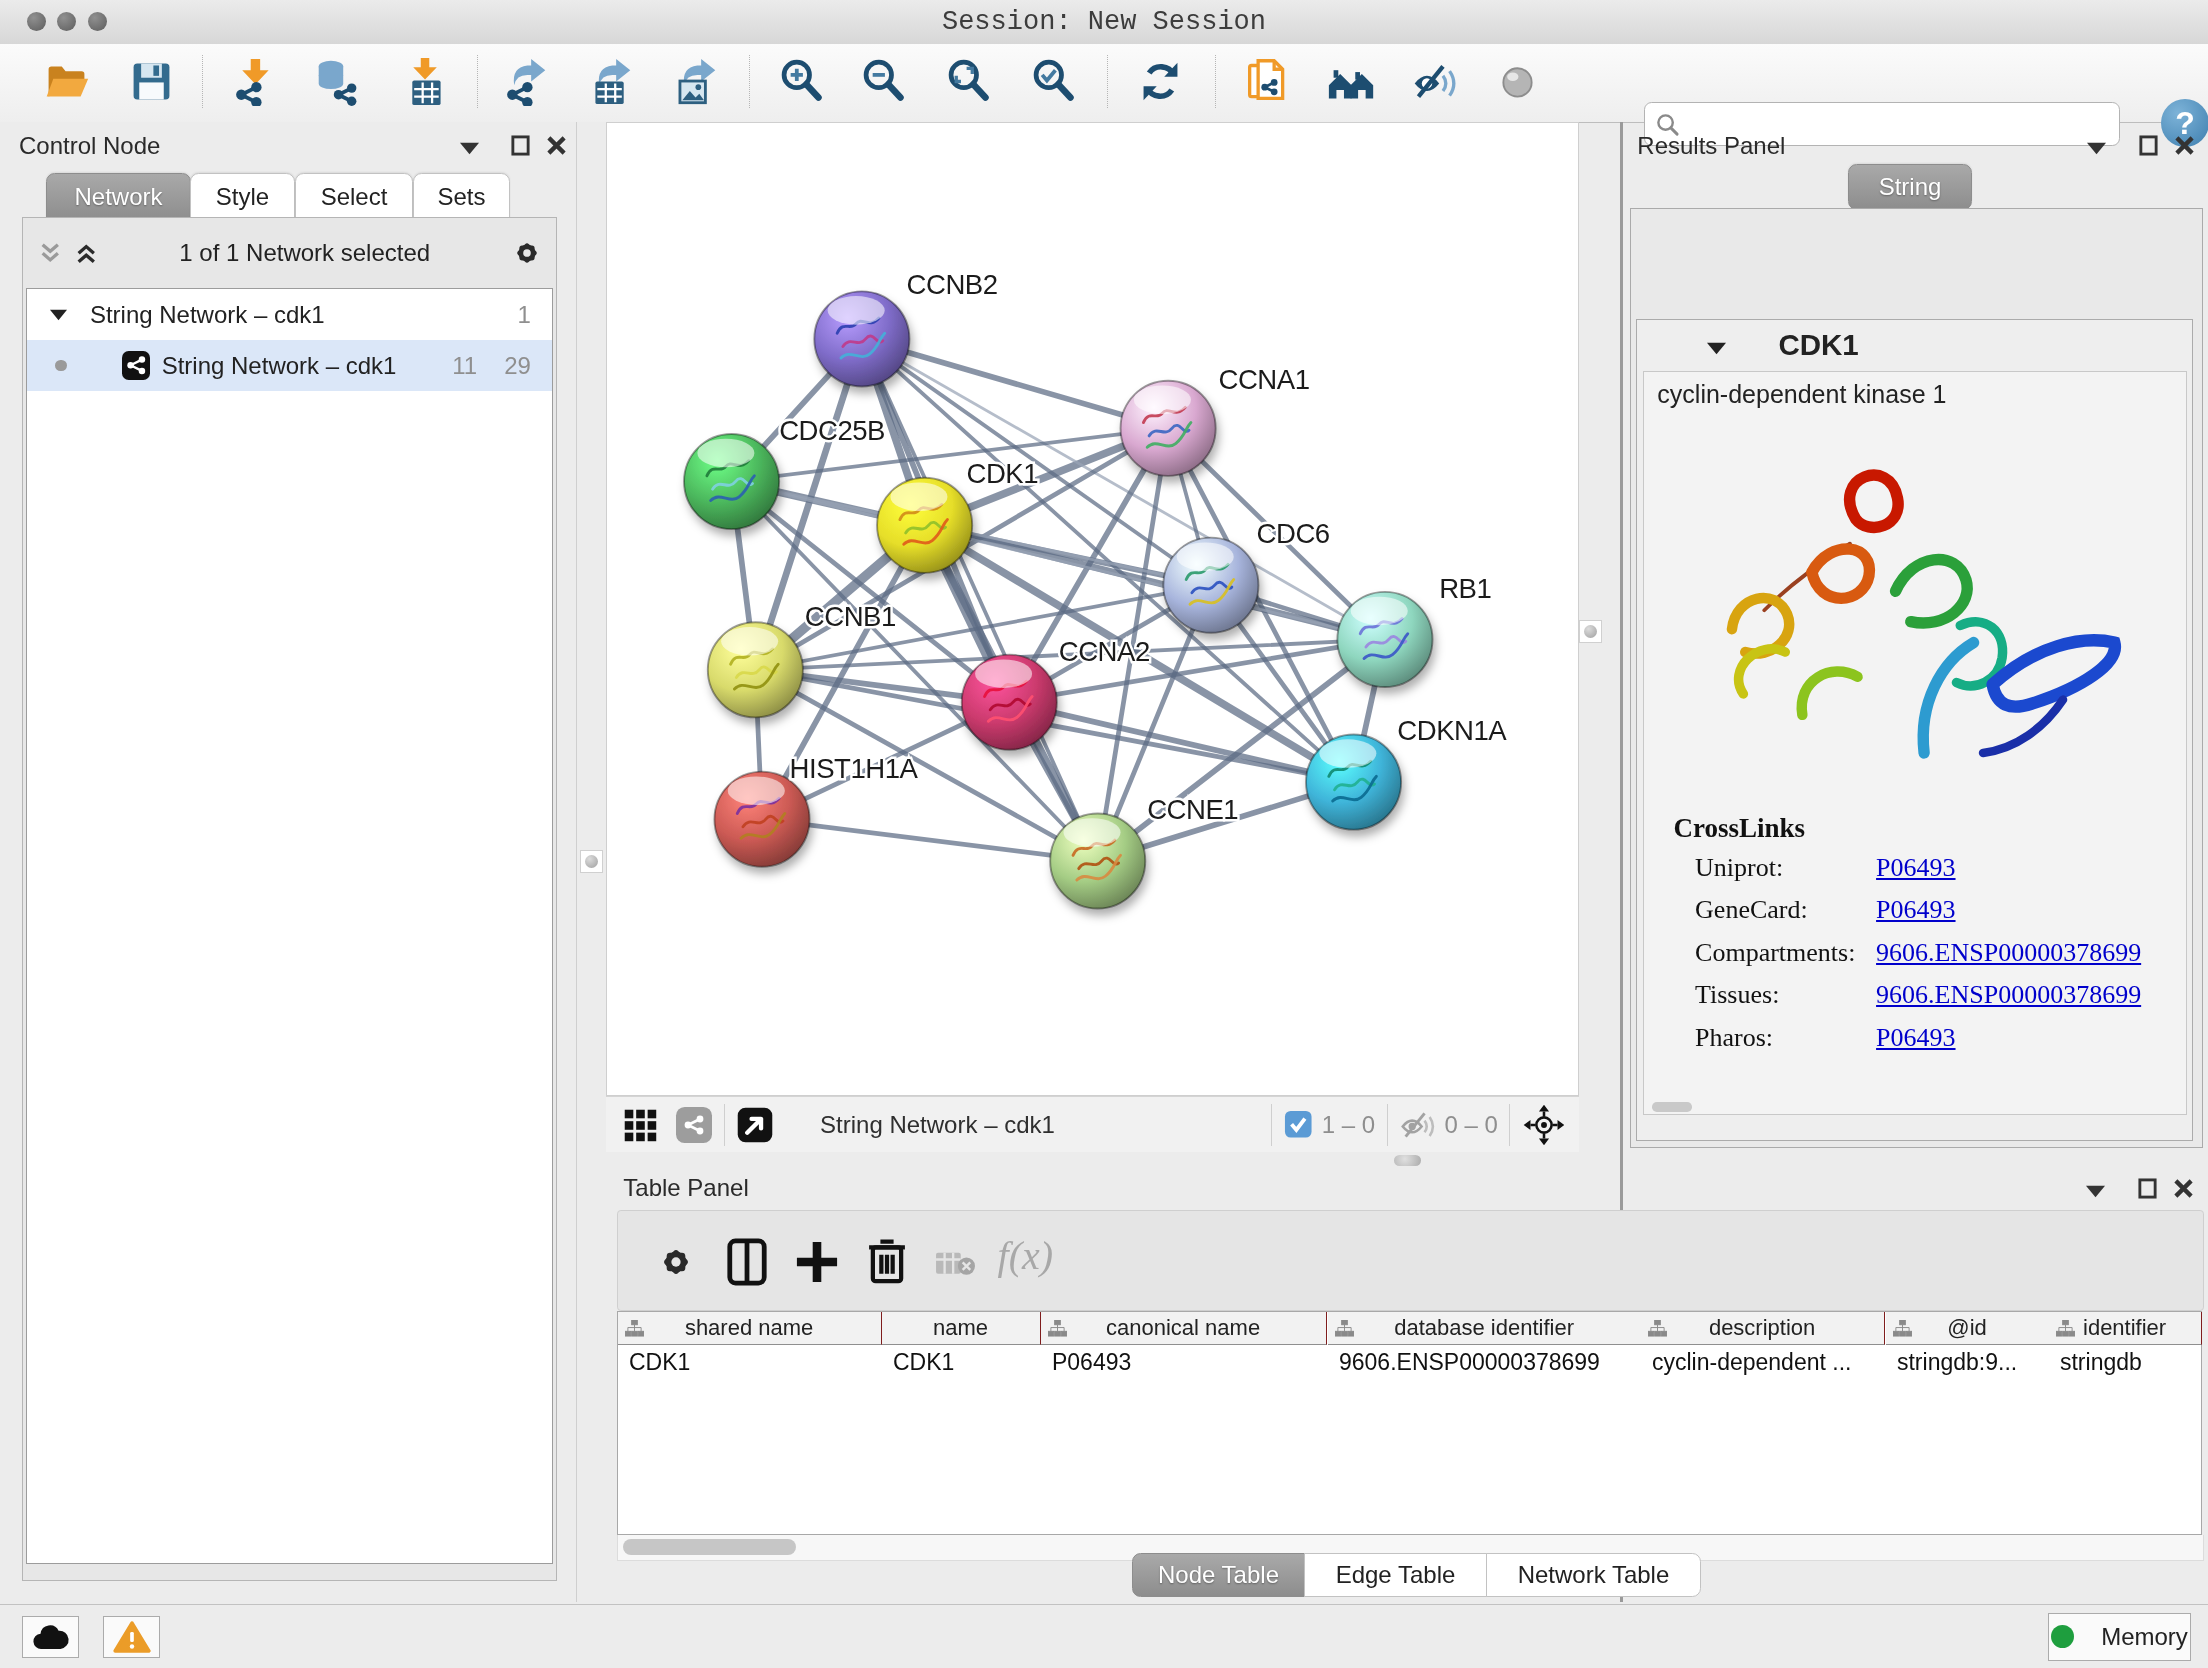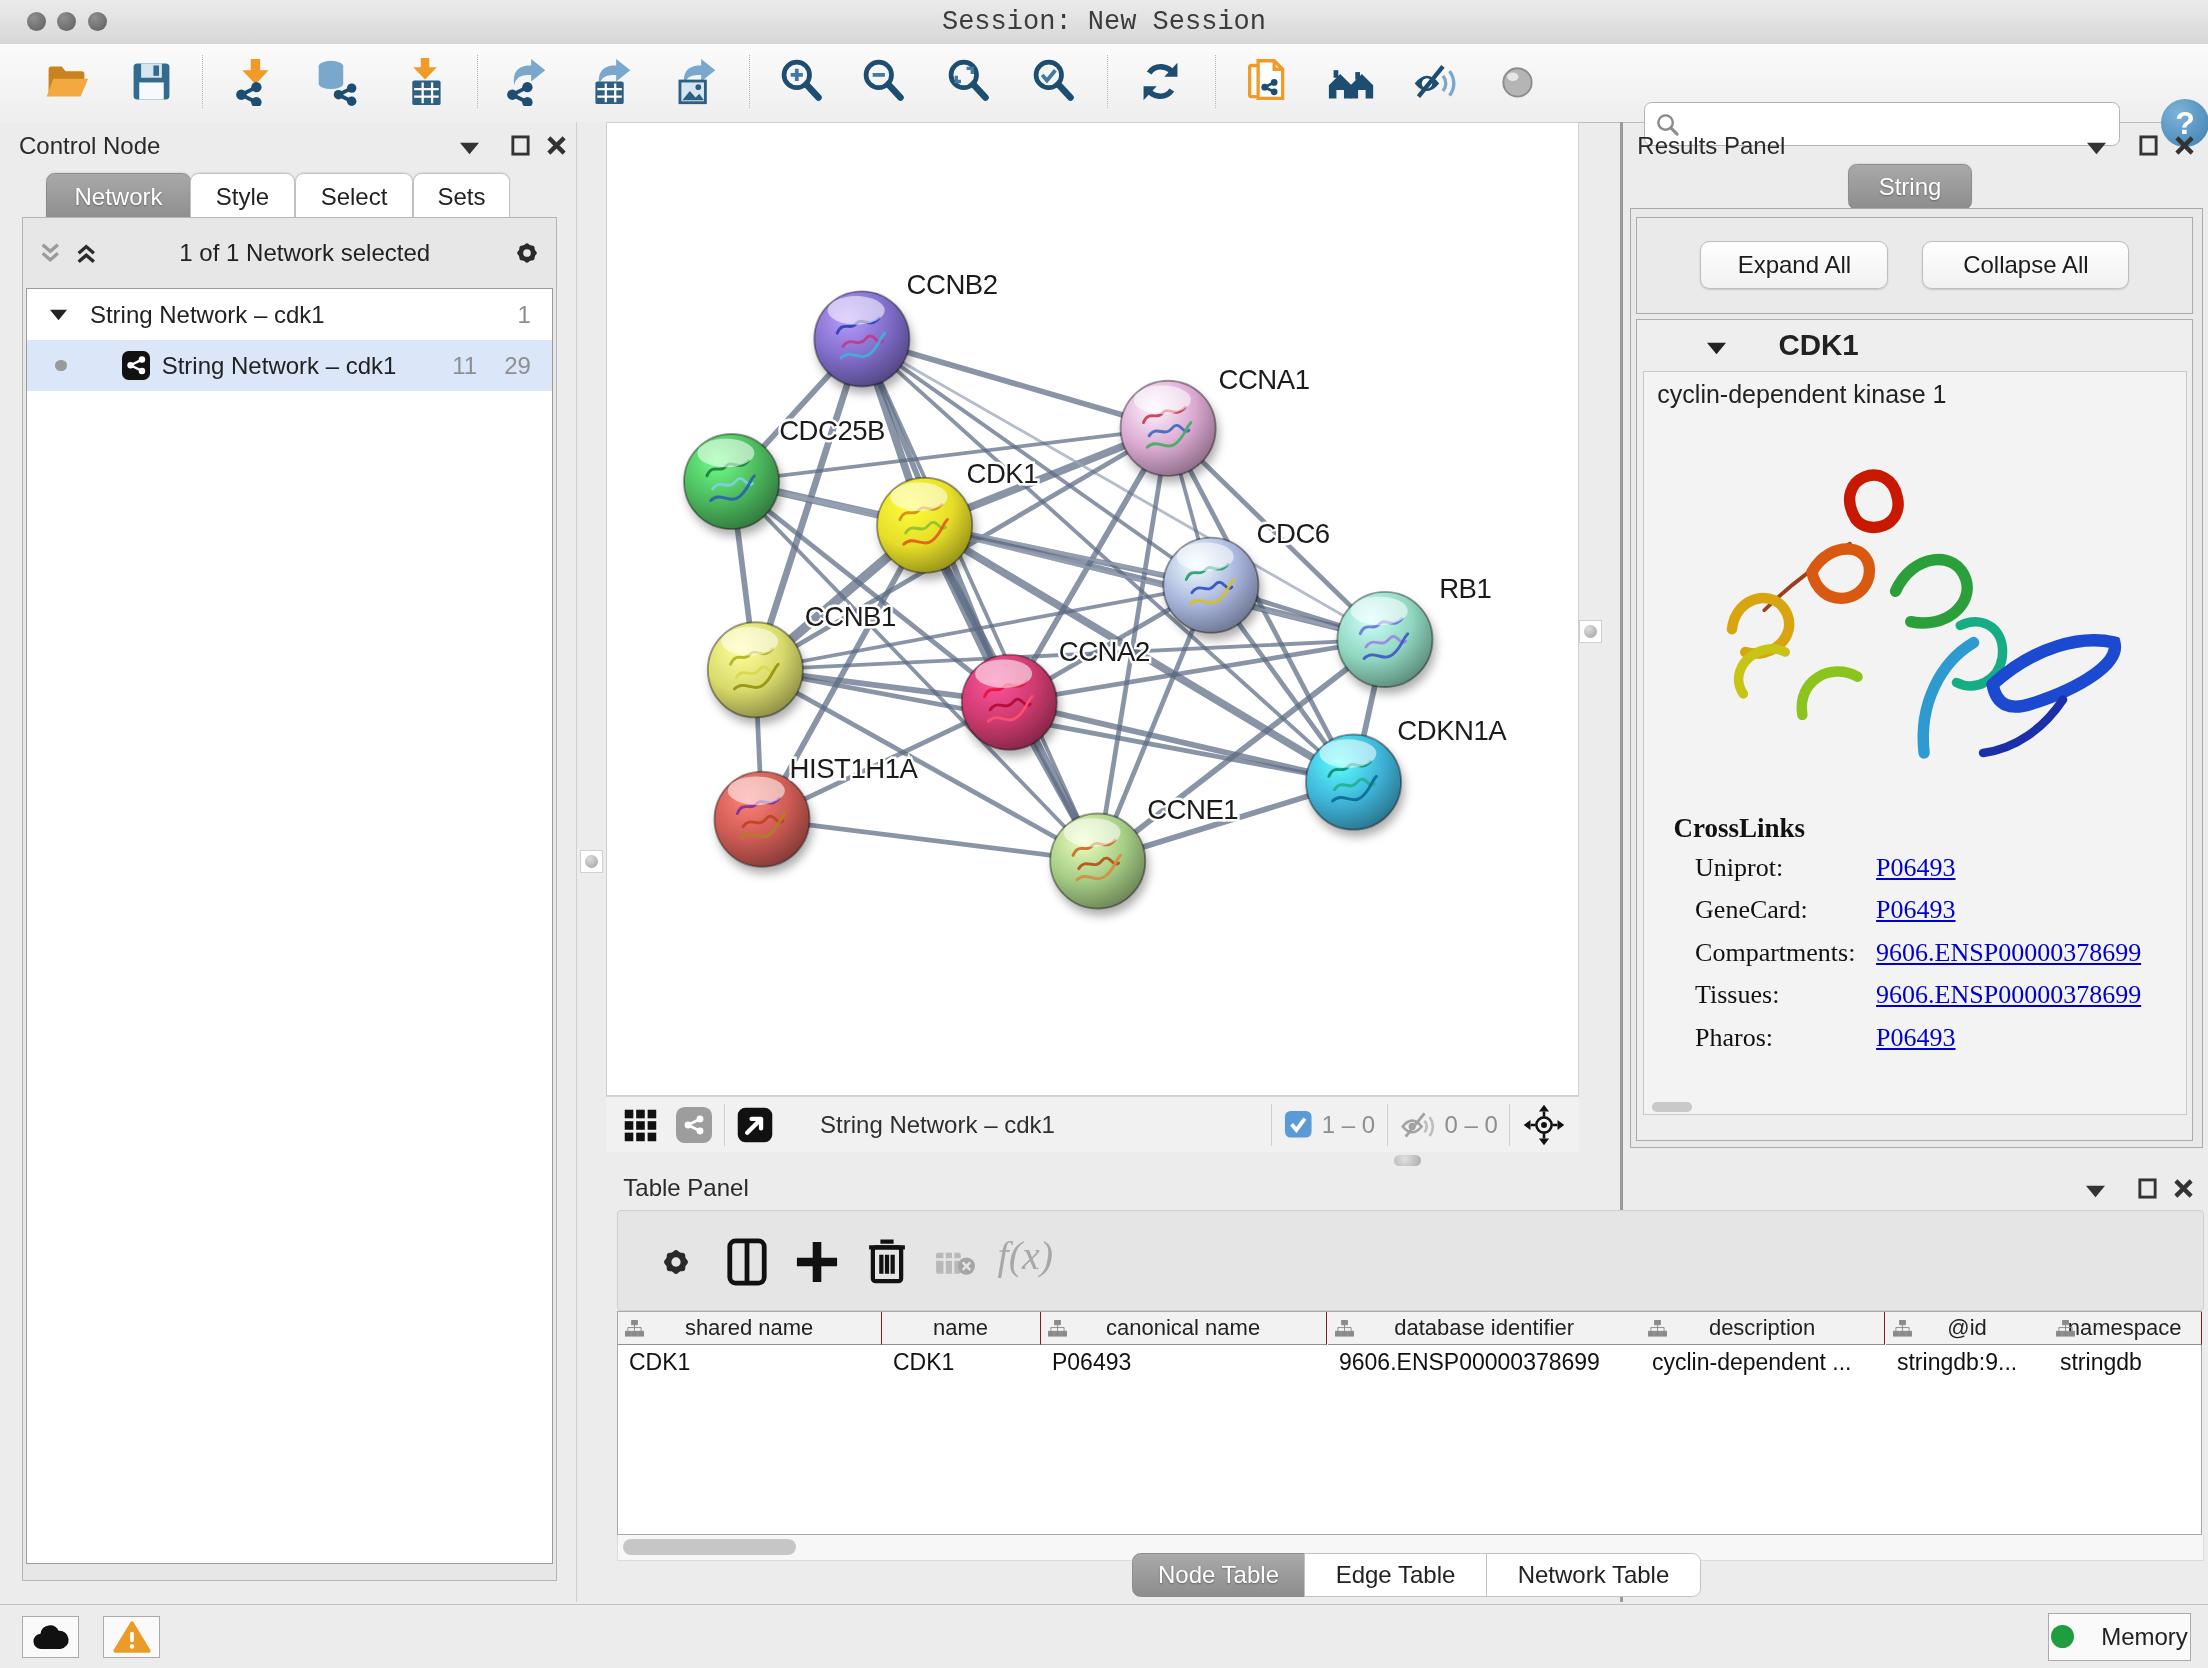--- a/index.html
+++ b/index.html
@@ -562,24 +562,20 @@
   <svg class="pctl" style="left:512px;top:13.3px" viewBox="0 0 26 22">
       <rect x="5" y="2" width="16" height="18" fill="none" stroke="#333" stroke-width="3"></rect>
     </svg>
   <svg class="pctl" style="left:548px;top:13.3px" viewBox="0 0 26 22">
       <path d="M5 3 21 19 M21 3 5 19" stroke="#333" stroke-width="4.5"></path>
     </svg>
 
   <div class="tab sel" style="left:224px;top:42px;width:122px;height:44px;line-height:44px;border-radius:8.6px">String</div>
 
   <div class="abs rp-outer">
-    <div class="abs" style="left:5.7px;top:7.6px;width:555px;height:95px;border:1px solid #ababab;background:#eaeaea">
-      <div class="btn" style="left:63px;top:23px;width:186px;height:46px;line-height:46px">Expand All</div>
-      <div class="btn" style="left:285px;top:23px;width:205px;height:46px;line-height:46px">Collapse All</div>
-    </div>
     <div class="abs" style="left:5.7px;top:110px;width:555px;height:820px;border:1px solid #ababab;background:#eeeeee">
       <svg class="pctl" style="left:67px;top:17px" viewBox="0 0 26 22">
           <path d="M3 6 h20 l-10 12 z" fill="#222"></path>
         </svg>
       <div class="abs" style="left:141px;top:7.6px;font-size:29.5px;font-weight:bold">CDK1</div>
       <div class="abs" style="left:5.7px;top:51px;width:542px;height:742px;border:1px solid #c8c8c8;background:#f3f3f3">
         <div class="abs" style="left:13.3px;top:7.6px;font-size:25px">cyclin-dependent kinase 1</div>
         <svg class="abs" style="left:25px;top:67px" width="495" height="371" viewBox="0 0 520 390">
           <g fill="none" stroke-linecap="round">
             <path d="M190 110 c-30,20 -60,40 -90,70" stroke="#9a4020" stroke-width="4"></path>
@@ -702,21 +698,21 @@
           </g>
         </svg><span>@id</span></div>
     <div class="th" style="left:1431px;width:152px"><svg class="colicon" width="19" height="17" viewBox="0 0 20 18">
           <g fill="#8a8a8a" stroke="#8a8a8a">
             <rect x="7" y="0" width="6" height="5"></rect>
             <rect x="0" y="12" width="6" height="5"></rect>
             <rect x="7" y="12" width="6" height="5"></rect>
             <rect x="14" y="12" width="6" height="5"></rect>
             <path d="M10 5 v3 M3 12 v-4 h14 v4 M10 8 v4" fill="none"></path>
           </g>
-        </svg><span>namespace</span></div>
+        </svg><span>identifier</span></div>
 
     <div class="td" style="left:0;width:263px">CDK1</div>
     <div class="td" style="left:264px;width:158px">CDK1</div>
     <div class="td" style="left:423px;width:285px">P06493</div>
     <div class="td" style="left:710px;width:313px">9606.ENSP00000378699</div>
     <div class="td" style="left:1023px;width:243px">cyclin-dependent ...</div>
     <div class="td" style="left:1268px;width:163px">stringdb:9...</div>
     <div class="td" style="left:1431px;width:152px">stringdb</div>
   </div>
   <div class="abs hscroll">

